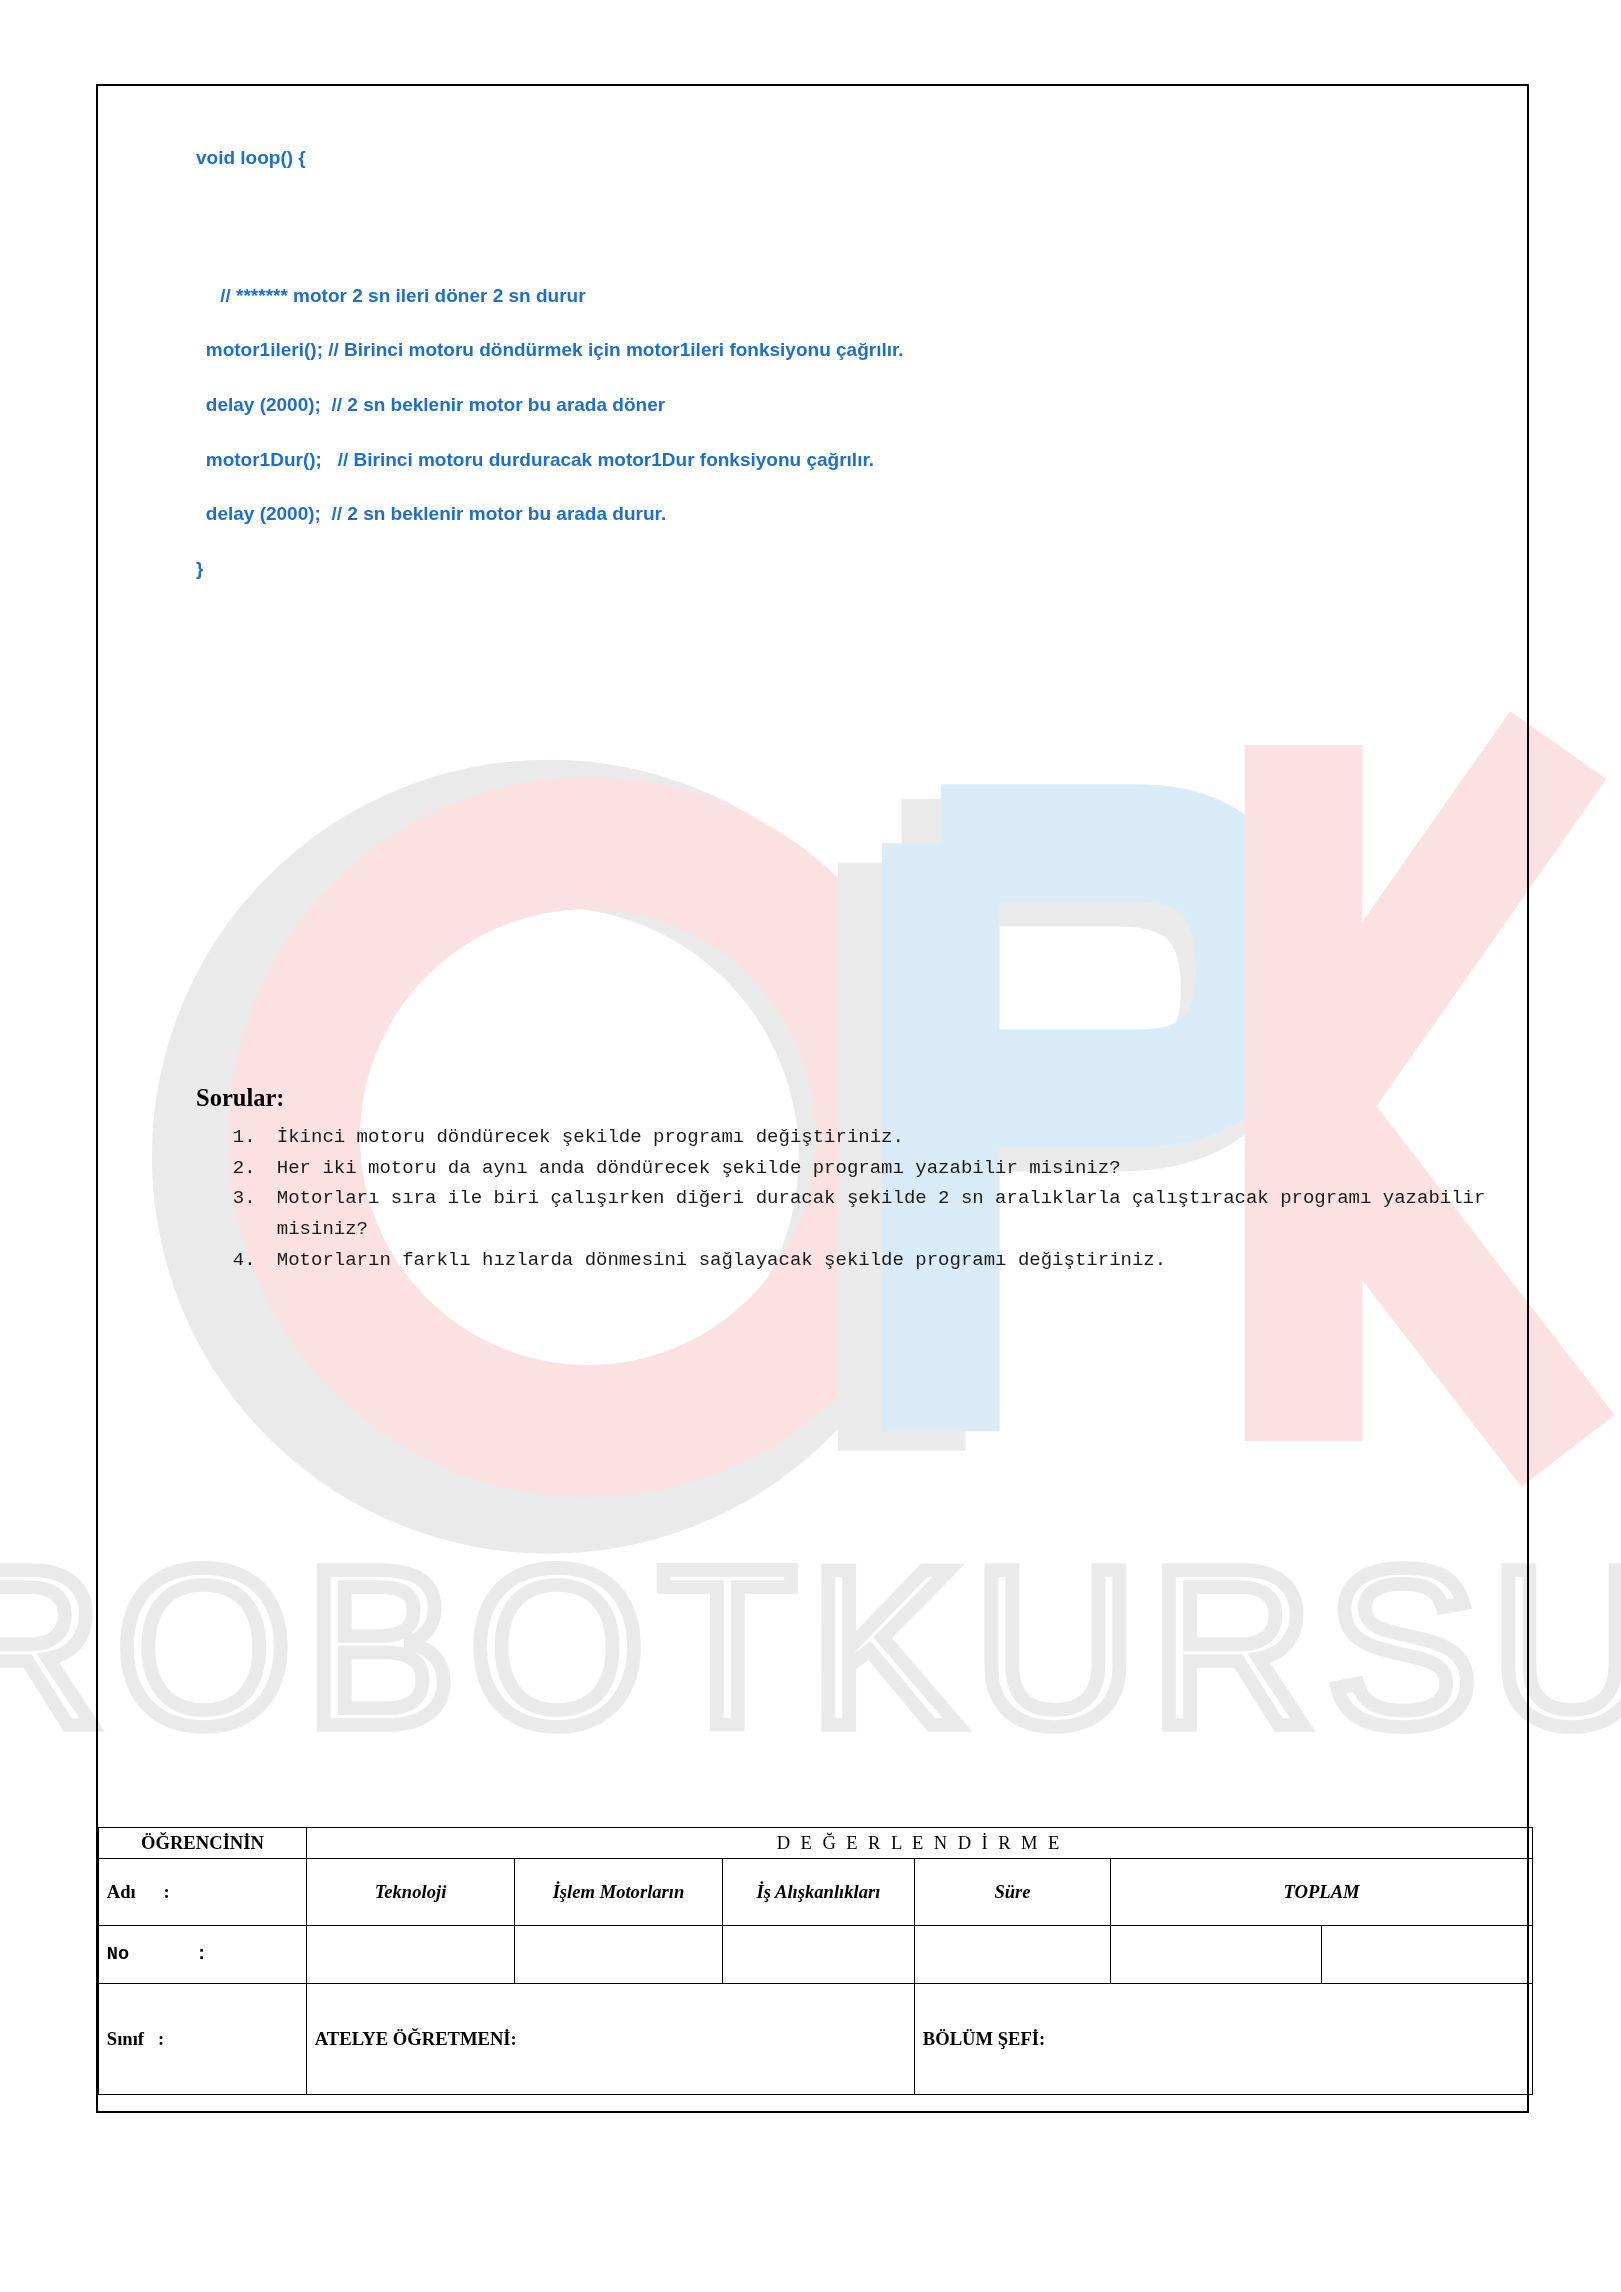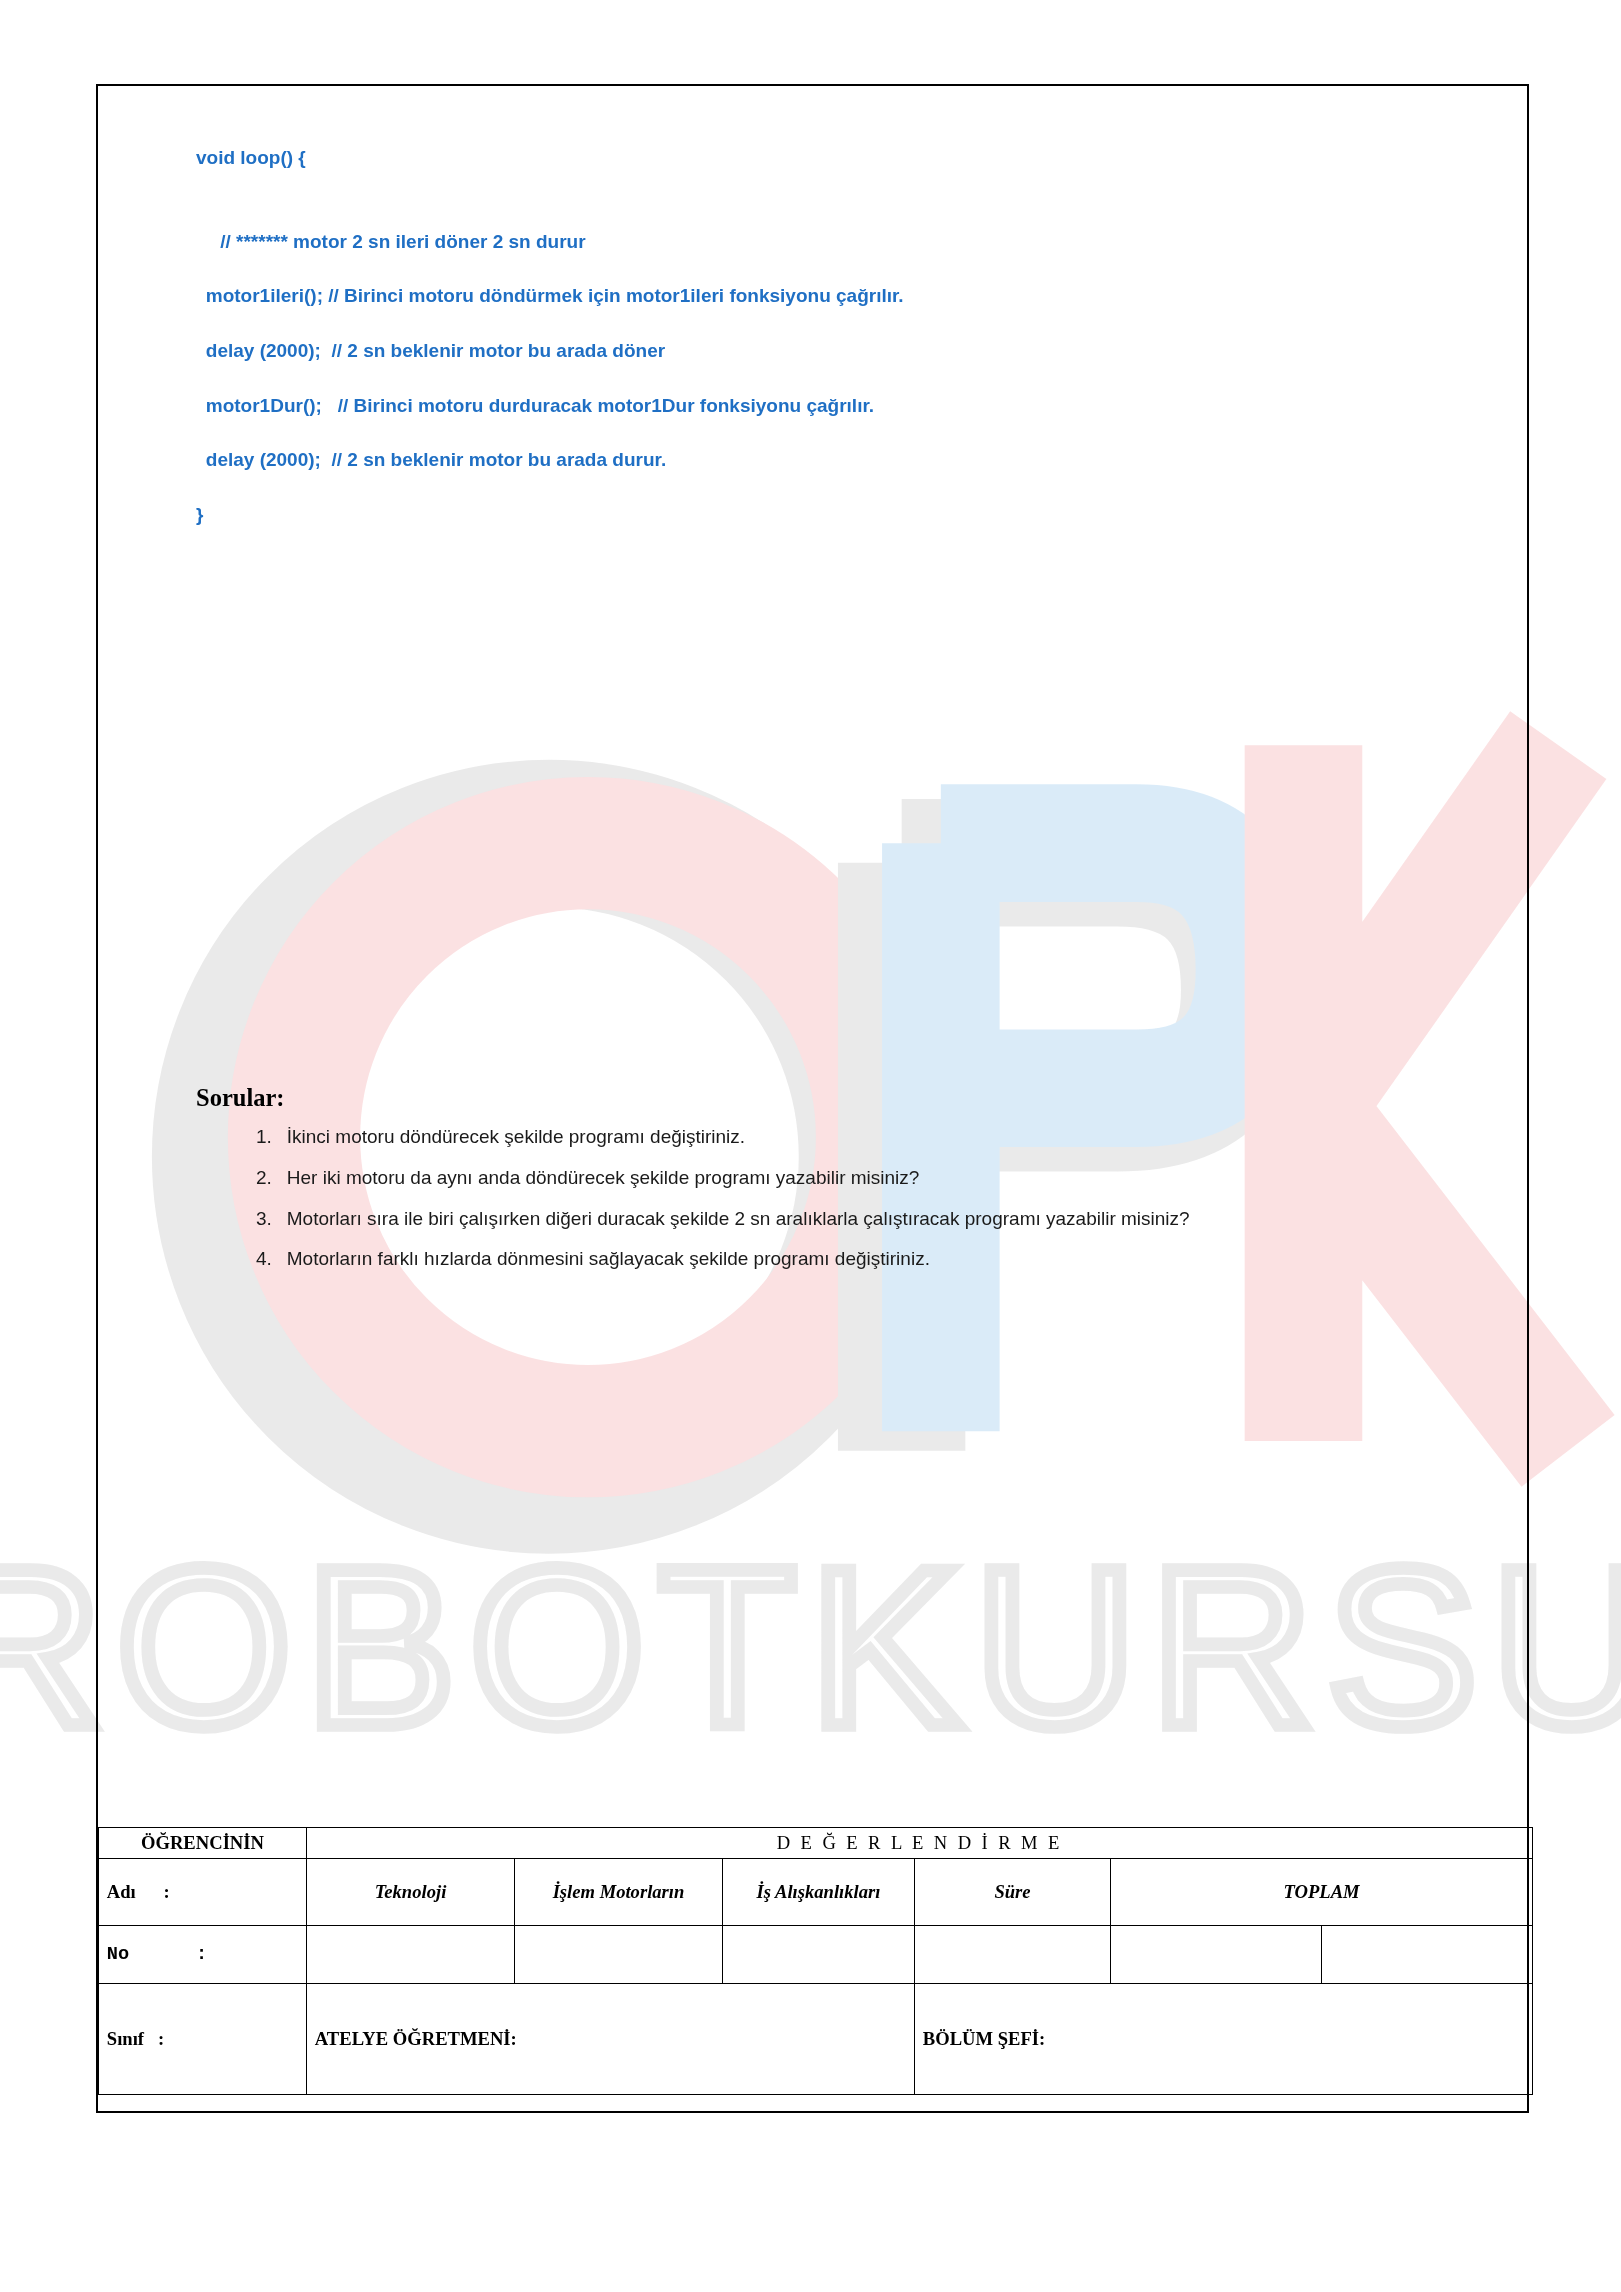--- a/index.html
+++ b/index.html
@@ -48,21 +48,21 @@
   .code-line {
     font-family: "Liberation Sans", sans-serif;
     font-weight: bold;
     font-size: 19px;
     color: #1f6fc4;
     line-height: 1.35;
     margin: 0 0 29px 0;
     white-space: pre;
   }
   .code-line.first {
-    margin-bottom: 58px;
+    margin-bottom: 112px;
   }
   .code-line.indent1 { padding-left: 13.7px; }
   .code-line.indent2 { padding-left: 9.8px; }
 
   
   .questions-wrap {
     position: absolute;
     left: 98px;
     top: 998px;
     width: 1294px;
@@ -78,21 +78,22 @@
   ol.questions {
     margin: 0;
     padding-left: 71px;
     font-family: "Liberation Sans", sans-serif;
     font-size: 19px;
     color: #1a1a1a;
     line-height: 1.62;
   }
   ol.questions li {
     padding-left: 9.8px;
-    margin: 10px;
+    margin: 0;
+    font-family: Liberation Mono, monospace;
   }
 
   
   .eval-table {
     position: absolute;
     left: 0;
     bottom: 16px;
     width: 1433px;
     border-collapse: collapse;
     table-layout: fixed;

